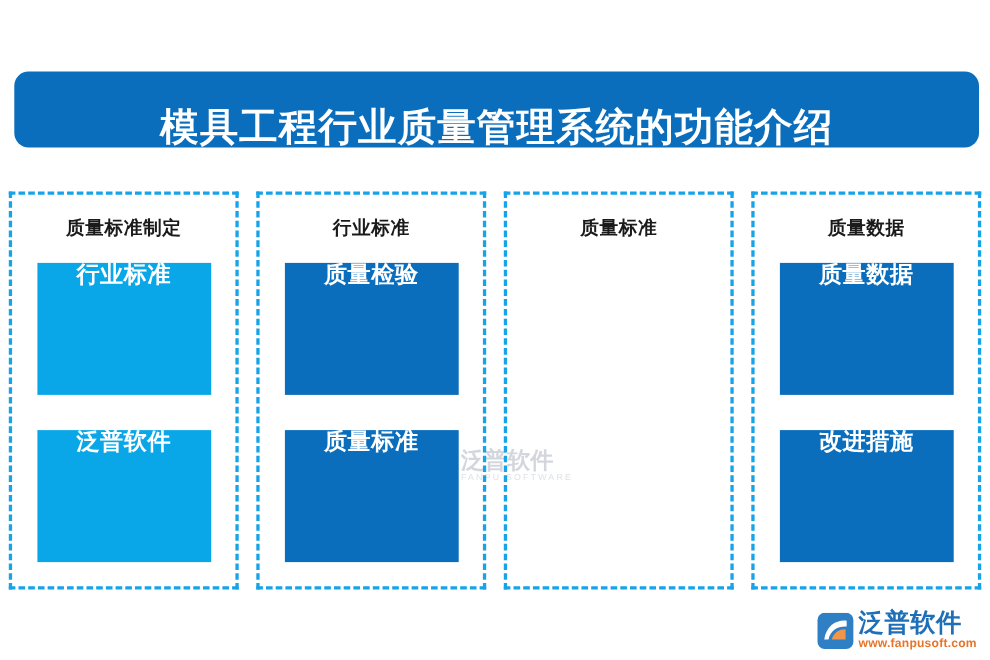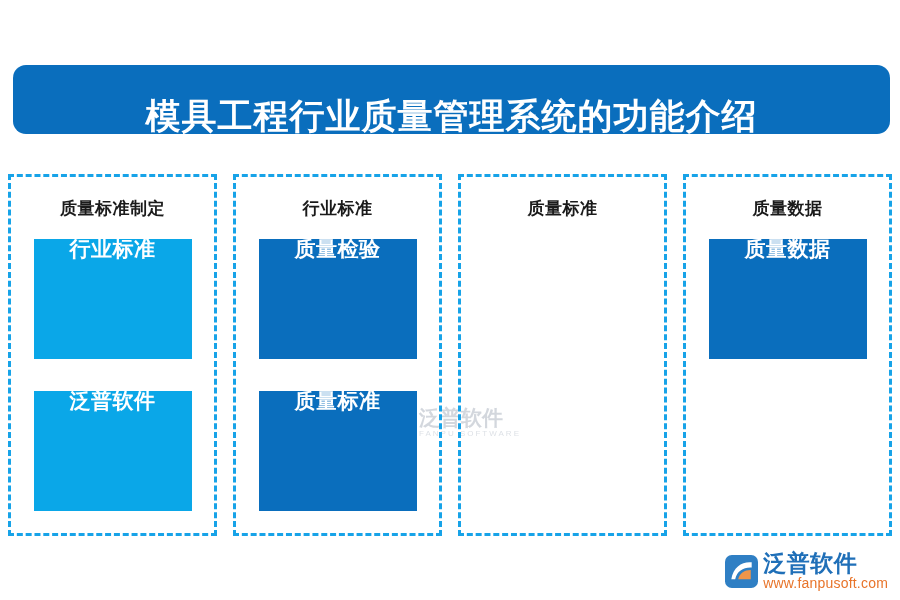--- a/index.html
+++ b/index.html
@@ -179,22 +179,22 @@
     font-size: 23px;
     font-weight: bold;
     color: #1f6fb8;
     line-height: 1.05;
     letter-spacing: 0.5px;
     font-family: "DejaVu Sans", "Liberation Sans", sans-serif;
     white-space: nowrap;
   }
 
   .brand-url {
-    font-size: 14px;
-    font-weight: normal;
+    font-size: 11px;
+    font-weight: bold;
     color: #e8742a;
     line-height: 1.2;
     letter-spacing: 0.2px;
     font-family: "Liberation Sans", sans-serif;
     white-space: nowrap;
   }
 </style>
 </head>
 <body>
 
@@ -242,20 +242,23 @@
 
     <div class="column">
       <div class="column-header">质量标准</div>
     </div>
 
     <div class="column">
       <div class="column-header">质量数据</div>
       <div class="cell cell-dark">
         <span class="cell-label">质量数据</span>
       </div>
+      <div class="cell cell-dark">
+        <span class="cell-label">改进措施</span>
+      </div>
     </div>
 
   </div>
 
   <div class="brand-logo">
     <div class="brand-mark">
       <svg width="33" height="33" viewBox="0 0 34 34" xmlns="http://www.w3.org/2000/svg">
         <rect x="0" y="0" width="34" height="34" rx="7" fill="#2f7fc4"></rect>
         <path d="M6.5 25 C8.5 12, 18 6.5, 27.5 7.5 L27.5 13 C19 12.5, 12.5 16.5, 10.5 25 Z" fill="#ffffff"></path>
         <path d="M13.5 25 C15.5 18.5, 20 15.5, 26.5 15.5 L26.5 25 Z" fill="#f0954a"></path>

